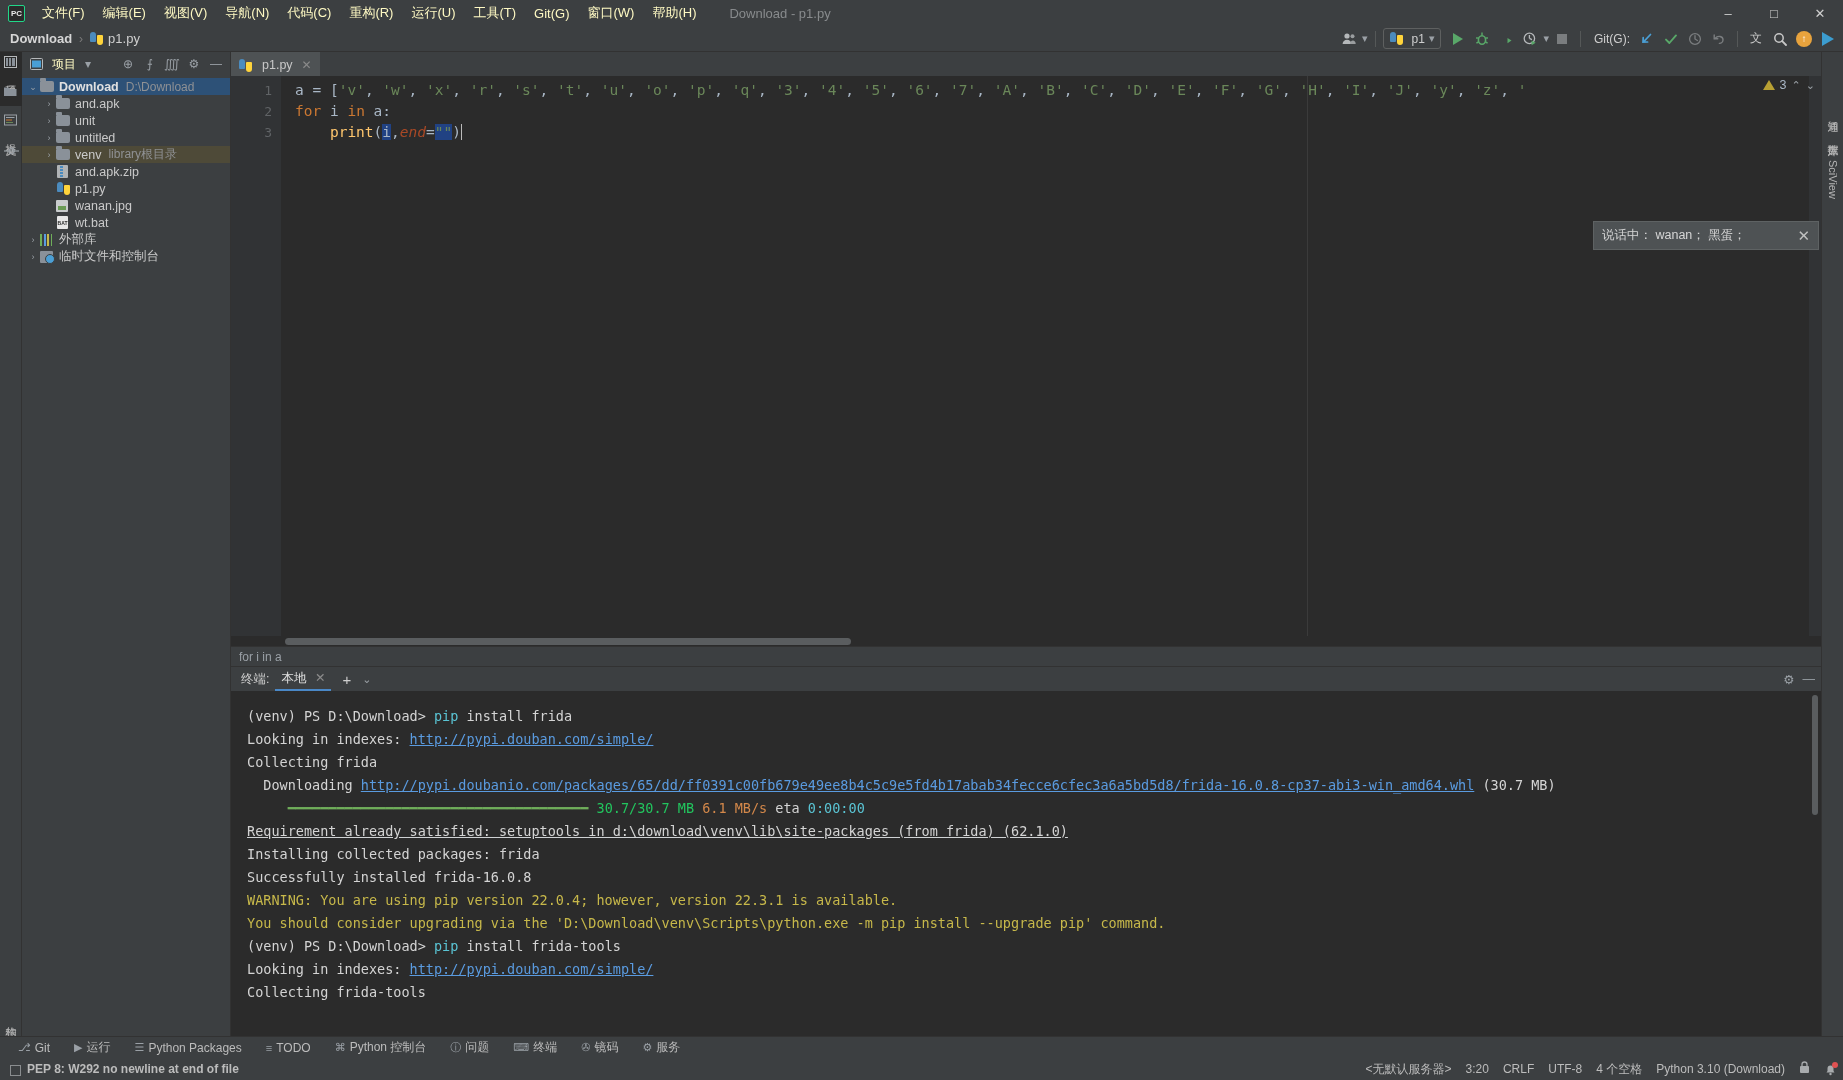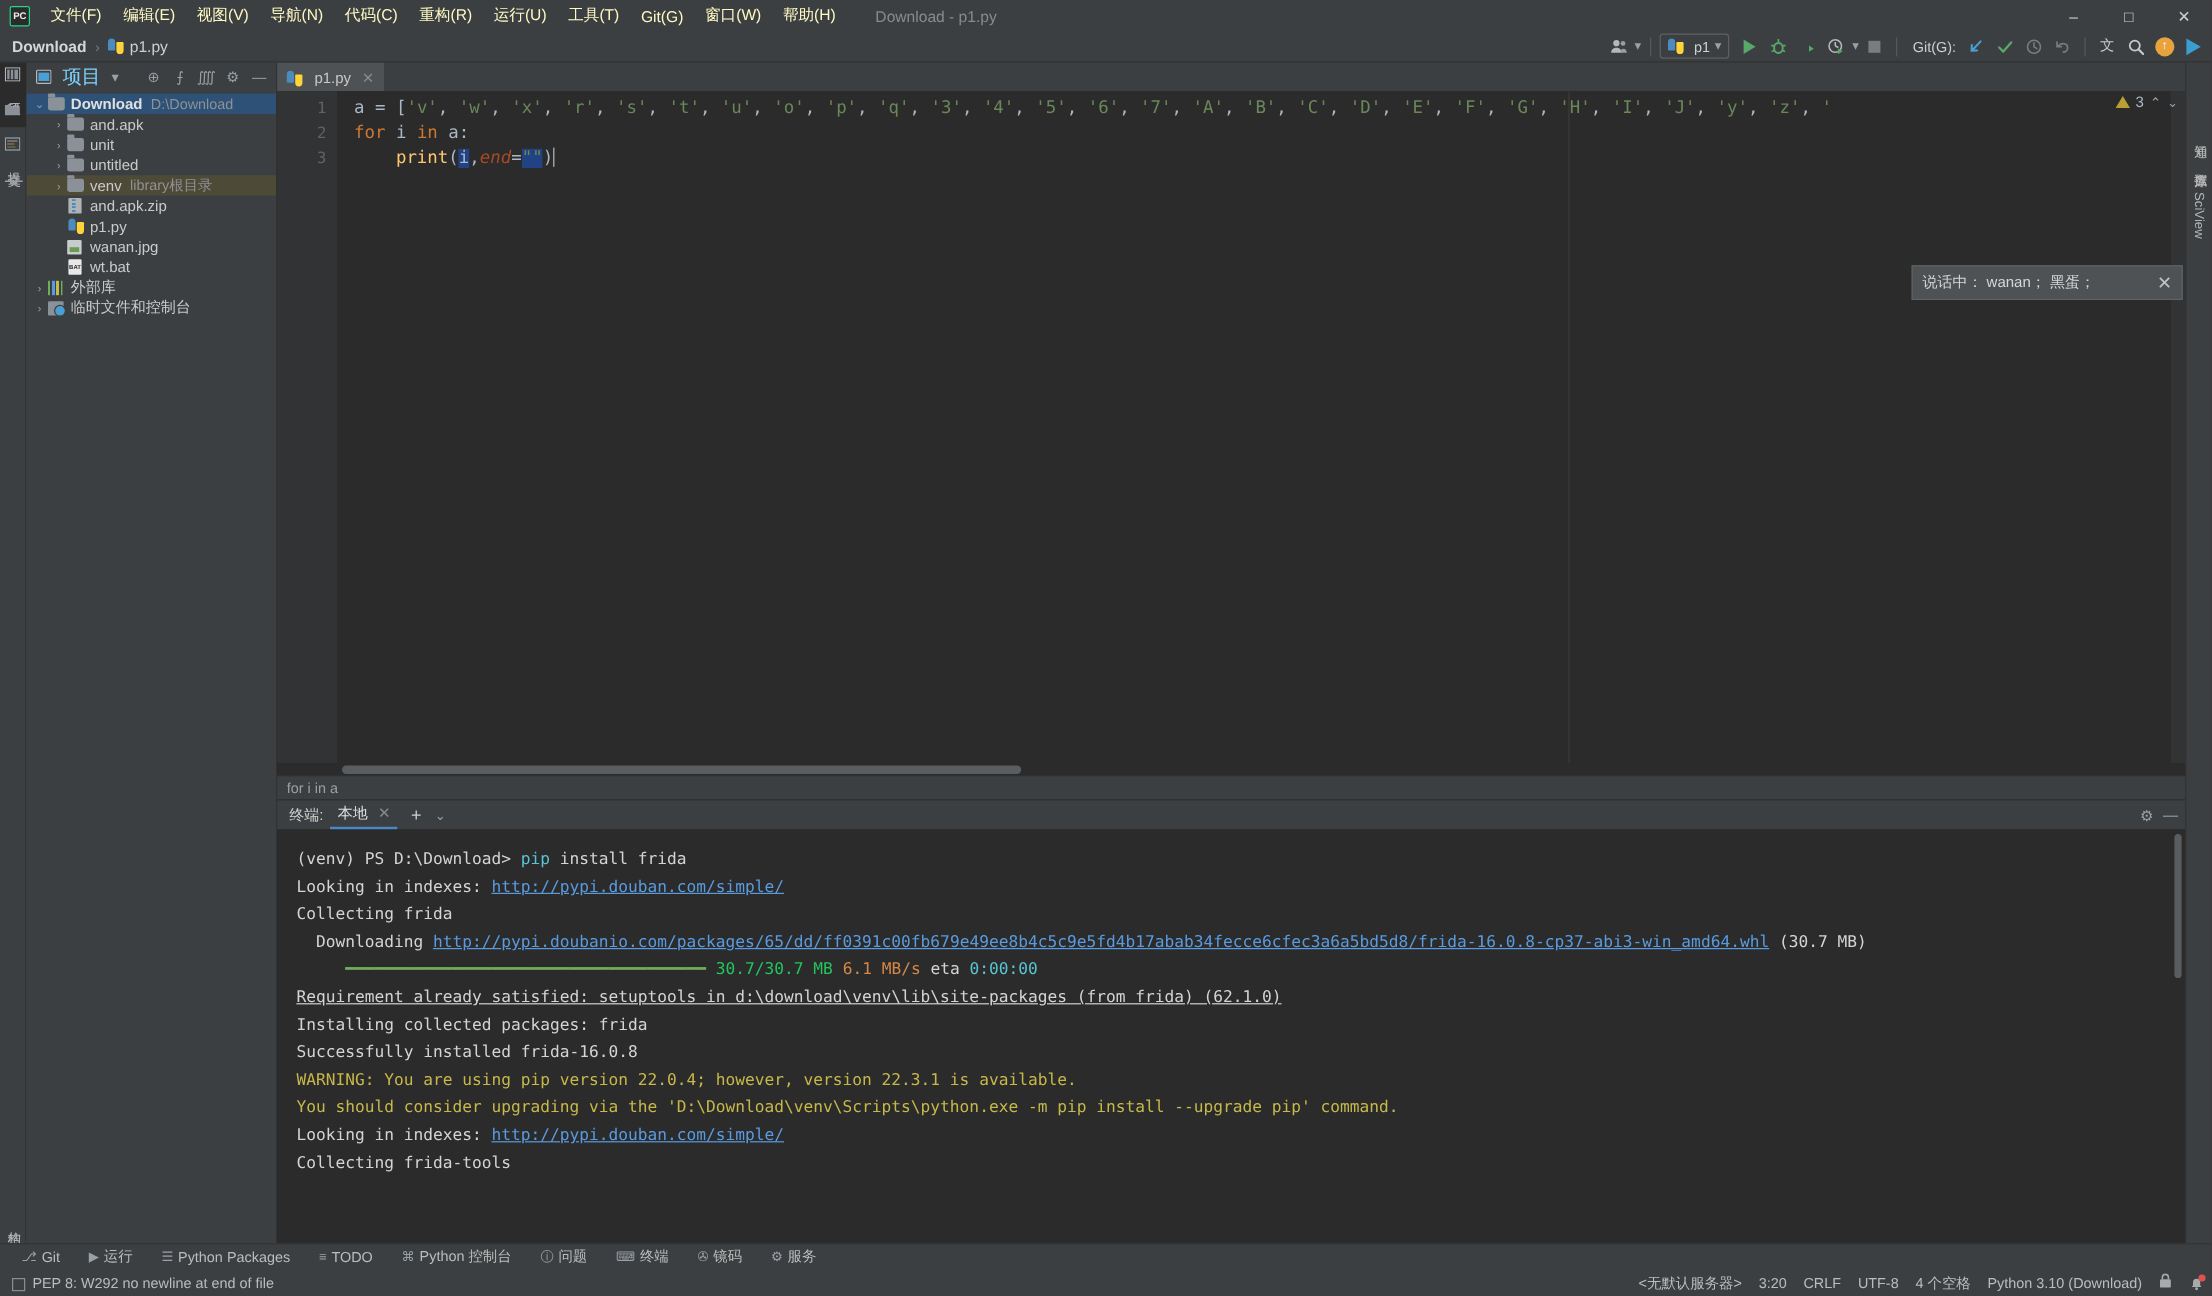--- a/index.html
+++ b/index.html
@@ -89,21 +89,21 @@
 
   
   .projwin {
     width: 209px; flex: 0 0 209px; background: #3c3f41; display:flex; flex-direction:column;
     border-right: 1px solid #323232;
   }
   .projhead {
     height: 24px; display:flex; align-items:center; padding: 0 4px; gap: 2px;
     flex: 0 0 24px;
   }
-  .projhead .title { font-size:16px; color:#7dd3fc; margin-left:4px; }
+  .projhead .title { font-size:12px; color:#fef9c3; margin-left:4px; }
   .phi { width:20px;height:20px;display:flex;align-items:center;justify-content:center;color:#9aa0a6;font-size:12px;}
   .tree { flex:1 1 auto; overflow:hidden; padding-top:2px; font-size:12.5px; }
   .row { height: 17px; display:flex; align-items:center; white-space:nowrap; padding-left:4px; }
   .row.sel  { background:#2d5177; }
   .row.sel2 { background:#4e4a38; }
   .arrow { width:14px; text-align:center; color:#9aa0a6; font-size:9px; }
   .arrow.blank { color:transparent; }
   .ficon { width:14px; height:13px; margin-right:5px; display:inline-block; position:relative; flex:0 0 14px;}
   .folder { background:#8a9199; border-radius:1px 2px 2px 2px; height:11px; margin-top:1px;}
   .folder::before{content:'';position:absolute;top:-2px;left:0;width:6px;height:3px;background:#8a9199;border-radius:1px 1px 0 0;}
@@ -204,21 +204,21 @@
   
   .toolstrip {
     height:22px; flex:0 0 22px; background:#3c3f41; display:flex; align-items:center;
     padding-left:14px; gap:16px; font-size:12px; color:#bcbcbc; border-top:1px solid #323232;
   }
   .tool { display:flex; align-items:center; gap:4px; padding:1px 4px; }
   .statusbar {
     height:22px; flex:0 0 22px; background:#3c3f41; display:flex; align-items:center;
     padding:0 6px 0 10px; font-size:12px; color:#bcbcbc; gap:0; position:relative;
   }
-  .status-left{display:flex;align-items:flex-end;gap:6px;}
+  .status-left{display:flex;align-items:flex-end;gap:6px;font-weight:bold;}
   .status-right{position:absolute;right:6px;display:flex;align-items:center;gap:14px;}
   .sq-ins{width:11px;height:11px;border:1px solid #8a8d8f;display:inline-block;}
   .bell{position:relative;width:13px;height:13px;}
   .bell-dot{position:absolute;right:-1px;top:-1px;width:6px;height:6px;border-radius:50%;background:#e05252;}
 </style>
 </head>
 <body>
 
 <div class="app">
 
@@ -543,20 +543,21 @@
         <div style="white-space: pre;"><span class="t-white">(venv) PS D:\Download&gt; </span><span class="t-cyan">pip</span><span class="t-white"> install frida</span></div>
             <div style="white-space: pre;"><span class="t-white">Looking in indexes: </span><span class="t-link">http://pypi.douban.com/simple/</span></div>
             <div style="white-space: pre;"><span class="t-white">Collecting frida</span></div>
             <div style="white-space: pre;"><span class="t-white">  Downloading </span><span class="t-link">http://pypi.doubanio.com/packages/65/dd/ff0391c00fb679e49ee8b4c5c9e5fd4b17abab34fecce6cfec3a6a5bd5d8/frida-16.0.8-cp37-abi3-win_amd64.whl</span><span class="t-white"> (30.7 MB)</span></div>
             <div style="white-space: pre;"><span class="t-bar">     ━━━━━━━━━━━━━━━━━━━━━━━━━━━━━━━━━━━━━ </span><span class="t-green">30.7/30.7 MB</span><span class="t-white"> </span><span class="t-red">6.1 MB/s</span><span class="t-white"> eta </span><span class="t-cyan">0:00:00</span></div>
             <div style="white-space: pre; text-decoration: underline;"><span class="t-white">Requirement already satisfied: setuptools in d:\download\venv\lib\site-packages (from frida) (62.1.0)</span></div>
             <div style="white-space: pre;"><span class="t-white">Installing collected packages: frida</span></div>
             <div style="white-space: pre;"><span class="t-white">Successfully installed frida-16.0.8</span></div>
             <div style="white-space: pre;"><span class="t-yellow">WARNING: You are using pip version 22.0.4; however, version 22.3.1 is available.</span></div>
             <div style="white-space: pre;"><span class="t-yellow">You should consider upgrading via the 'D:\Download\venv\Scripts\python.exe -m pip install --upgrade pip' command.</span></div>
+            <div style="white-space: pre;"><span class="t-white">(venv) PS D:\Download&gt; </span><span class="t-cyan">pip</span><span class="t-white"> install frida-tools</span></div>
             <div style="white-space: pre;"><span class="t-white">Looking in indexes: </span><span class="t-link">http://pypi.douban.com/simple/</span></div>
             <div style="white-space: pre;"><span class="t-white">Collecting frida-tools</span></div>
           </div>
       </div>
     </div>
 
     <div class="rstrip">
       <div class="vitem">通知</div>
       <div class="vitem">数据库</div>
       <div class="vitem">SciView</div>

